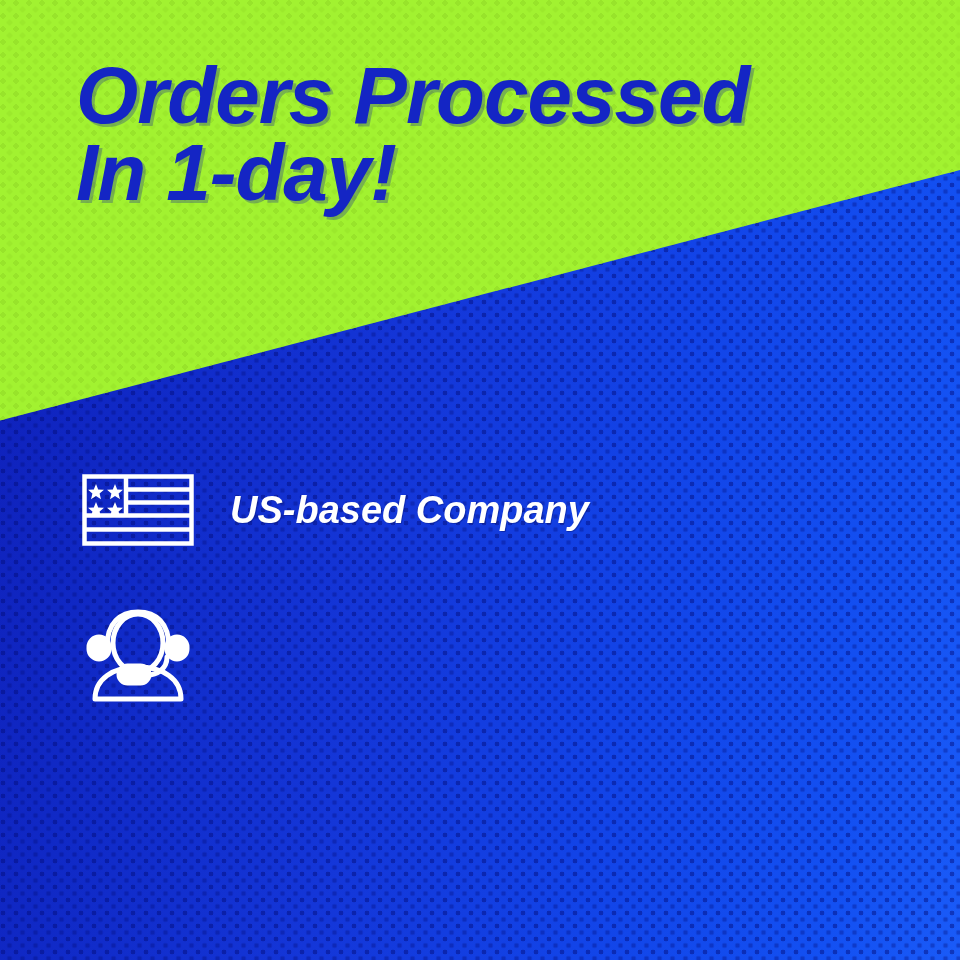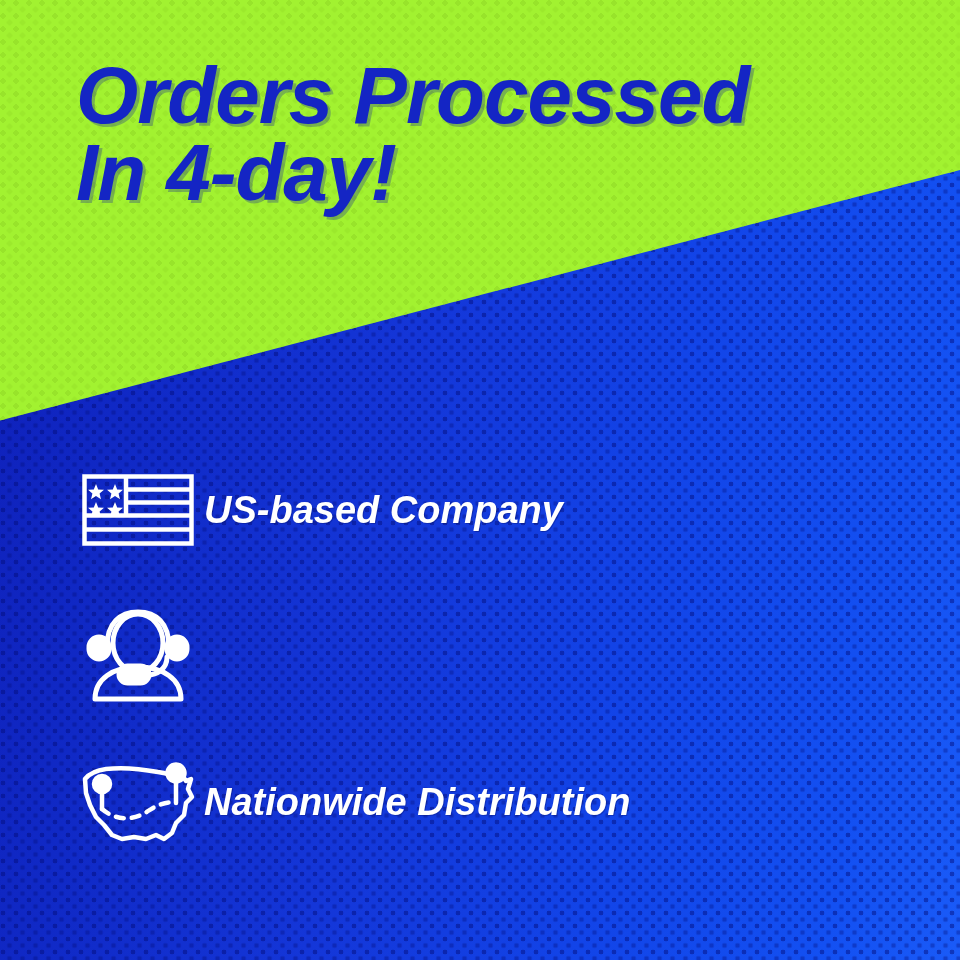--- a/index.html
+++ b/index.html
@@ -99,20 +99,21 @@
     align-items: center;
     justify-content: center;
   }
   .feature-icon svg { display: block; overflow: visible; }
   .feature-label {
     font-size: 38px;
     font-weight: 700;
     font-style: italic;
     color: #ffffff;
     letter-spacing: 0px;
+    margin-left: 26px;
     text-shadow: 1px 1px 0 rgba(8,20,110,0.35);
   }
 
   
   .logo {
     position: absolute;
     left: 636px;
     top: 856px;
     width: 278px;
     height: 70px;
@@ -123,21 +124,21 @@
 <body>
 
 <div id="stage">
 
   <div class="bg-blue"></div>
   <div class="bg-blue-dots"></div>
   <div class="bg-green"></div>
   <div class="bg-green-dots"></div>
 
   <div class="headline">Orders Processed
-In 4-day!</div>
+In 1-day!</div>
 
   <div class="features">
 
     <div class="feature-row">
       <div class="feature-icon">
         <svg width="112" height="72" viewBox="0 0 112 72" fill="none" stroke="#ffffff" stroke-width="4.5" stroke-linejoin="miter">
           <rect x="2.5" y="2.5" width="107" height="67"></rect>
           <line x1="44" y1="15.5" x2="109.5" y2="15.5"></line>
           <line x1="44" y1="28.5" x2="109.5" y2="28.5"></line>
           <line x1="2.5" y1="41.5" x2="109.5" y2="41.5"></line>
@@ -166,38 +167,17 @@
 
           <rect x="6" y="30" width="20" height="22" rx="10" fill="#ffffff" stroke="#ffffff"></rect>
           <rect x="84" y="30" width="20" height="22" rx="10" fill="#ffffff" stroke="#ffffff"></rect>
 
           <path d="M84 50 C84 62, 74 68, 64 68"></path>
           <rect x="36" y="59" width="30" height="17" rx="8.5" fill="#ffffff" stroke="#ffffff"></rect>
         </svg>
       </div>
     </div>
 
-    <div class="feature-row">
-      <div class="feature-icon">
-        <svg width="124" height="86" viewBox="0 0 124 86" fill="none" stroke="#ffffff" stroke-width="4.5" stroke-linecap="round" stroke-linejoin="round">
-
-          <path d="M9 20 C14 14, 22 11, 30 10 C46 8, 66 10, 82 13
-                   C90 14, 96 16, 100 19 L106 16 L110 22 L115 20
-                   L112 30 L116 38 L110 44 L108 56 L100 64 L96 74
-                   L88 80 L80 76 L70 80 L58 78 L46 80 L36 76
-                   L28 66 L20 58 L14 46 L10 34 Z"></path>
-
-          <path d="M26 50 C40 62, 58 62, 72 52 C84 44, 94 42, 100 44" stroke-dasharray="8 8" stroke-width="4.5"></path>
-
-          <line x1="26" y1="50" x2="26" y2="30"></line>
-          <circle cx="26" cy="25" r="8" fill="#ffffff" stroke="#ffffff"></circle>
-
-          <line x1="100" y1="44" x2="100" y2="20"></line>
-          <circle cx="100" cy="14" r="8.5" fill="#ffffff" stroke="#ffffff"></circle>
-        </svg>
-      </div>
-      <div class="feature-label">Nationwide Distribution</div>
-    </div>
 
   </div>
 
 
 </div>
 
 </body></html>

